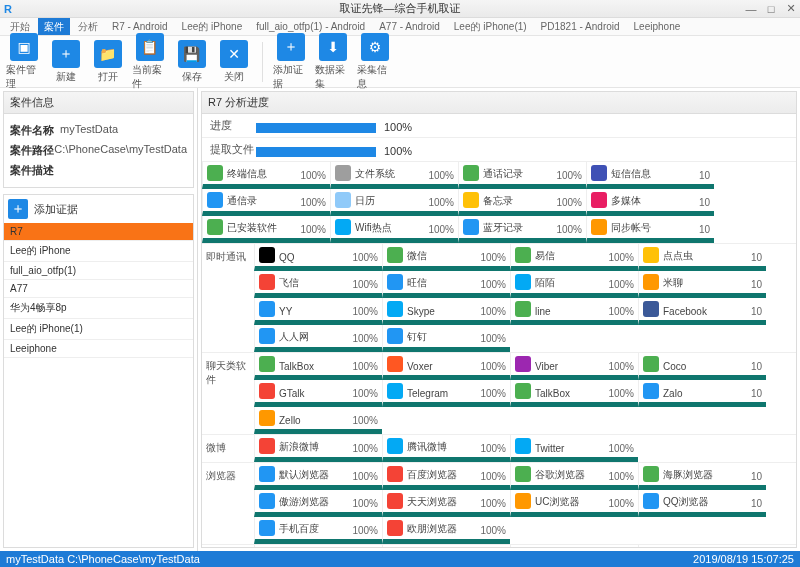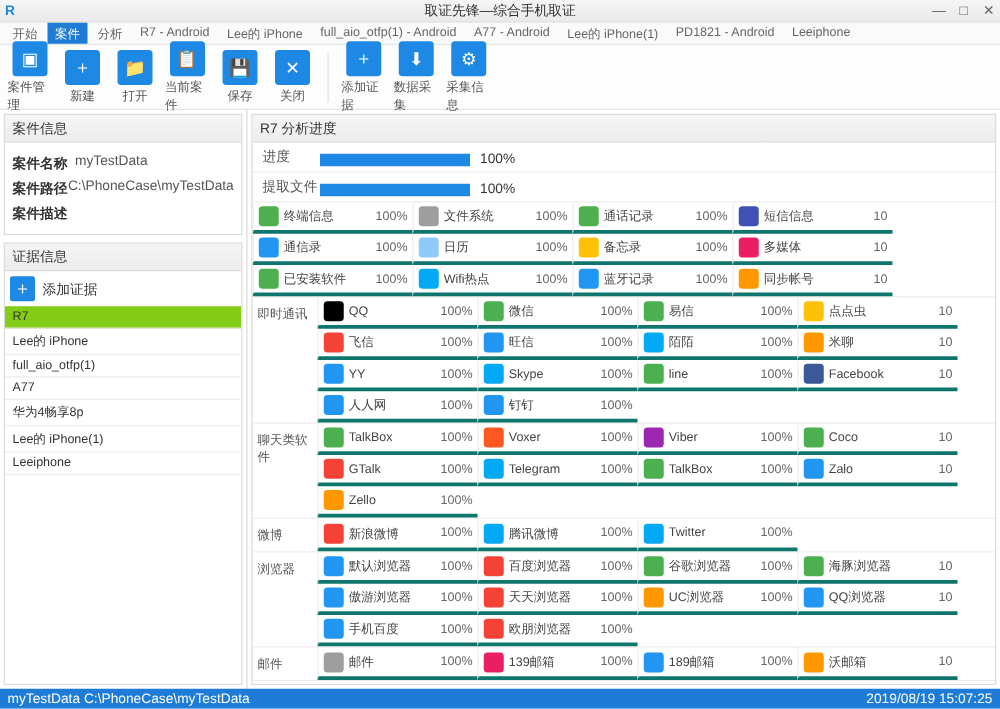--- a/index.html
+++ b/index.html
@@ -21,31 +21,31 @@
 .panel{border:1px solid #dcdcdc;margin:3px;background:#fff}
 .panel-hd{background:linear-gradient(#f5f5f5,#ececec);padding:3px 6px;font-size:11px;color:#333;border-bottom:1px solid #dcdcdc}
 .panel-bd{padding:4px 6px}
 .kv{display:flex;margin:5px 0;font-size:10px}
 .kv .k{width:50px;color:#333;font-weight:bold}
 .kv .v{flex:1;color:#555}
 .add-ev{display:flex;align-items:center;padding:4px;cursor:pointer}
 .add-ev .ico{width:20px;height:20px;background:#1e88e5;color:#fff;display:flex;align-items:center;justify-content:center;border-radius:2px;margin-right:6px;font-size:14px}
 .dev-list{list-style:none}
 .dev-list li{padding:3px 6px;border-bottom:1px solid #eee;cursor:pointer;font-size:10px}
-.dev-list li.active{background:#84cc16}
+.dev-list li.active{background:#f97316}
 .right{flex:1;overflow:hidden;display:flex;flex-direction:column}
 .rpanel{border:1px solid #dcdcdc;margin:3px;flex:1;display:flex;flex-direction:column;overflow:hidden}
 .prog-row{display:flex;align-items:flex-end;padding:4px 8px;border-bottom:1px solid #eee;font-size:10px}
 .prog-row .plbl{width:46px;color:#555}
 .prog-bar{width:120px;height:10px;background:#1e88e5;margin-right:8px}
 .sections{flex:1;overflow-y:auto;overflow-x:hidden}
 .section{display:flex;border-bottom:1px solid #eee}
 .sec-label{width:52px;padding:6px 4px;font-size:10px;color:#555;flex-shrink:0}
 .sec-grid{flex:1;display:flex;flex-wrap:wrap}
-.cell{width:128px;display:flex;align-items:center;padding:3px 4px;border-left:1px solid #eee;border-bottom:3px solid #0f766e}
+.cell{width:128px;display:flex;align-items:flex-end;padding:3px 4px;border-left:1px solid #eee;border-bottom:5px solid #0f766e}
 .cell .cicn{width:16px;height:16px;border-radius:3px;margin-right:4px;flex-shrink:0;display:flex;align-items:center;justify-content:center;color:#fff;font-size:9px}
 .cell .cname{flex:1;font-size:10px;color:#444;white-space:nowrap;overflow:hidden;text-overflow:ellipsis}
 .cell .cpct{font-size:10px;color:#666;margin-left:2px}
 .statusbar{position:absolute;left:0;right:0;bottom:0;height:16px;background:#1e7bd6;color:#fff;display:flex;align-items:center;padding:0 6px;font-size:10px;justify-content:space-between}
 .statusbar span{color:#fff}
 .sb-mid{color:#fff}
 ::-webkit-scrollbar{width:10px}
 ::-webkit-scrollbar-thumb{background:#c0c0c0}
 </style>
 </head>
@@ -127,21 +127,20 @@
             <div class="k">案件路径</div>
             <div class="v">C:\PhoneCase\myTestData</div>
           </div>
           <div class="kv">
             <div class="k">案件描述</div>
             <div class="v"></div>
           </div>
         </div>
     </div>
     <div class="panel" style="flex:1;overflow:auto">
-      <div class="panel-hd">证据信息</div>
       <div class="add-ev">
         <span class="ico">＋</span>
         <span>添加证据</span>
       </div>
       <ul class="dev-list" id="dev-list">
           <li class="active">R7</li>
           <li>Lee的 iPhone</li>
           <li>full_aio_otfp(1)</li>
           <li>A77</li>
           <li>华为4畅享8p</li>

